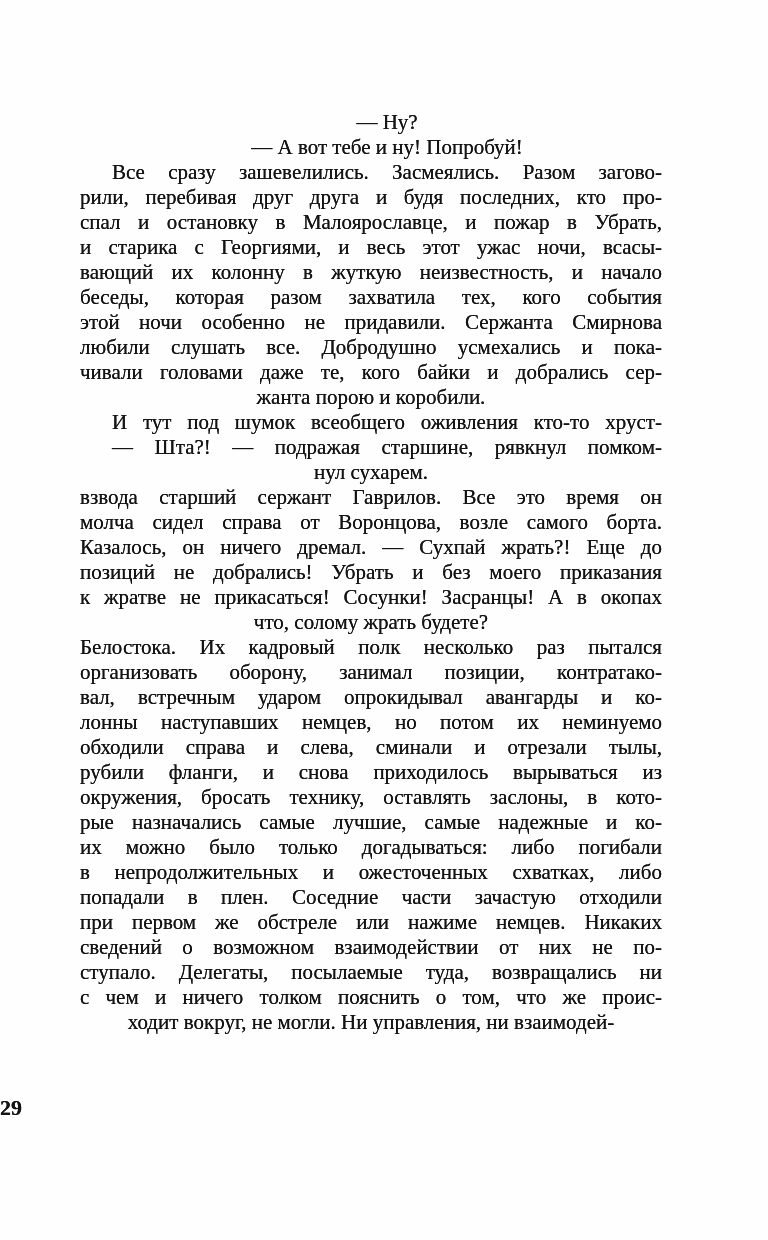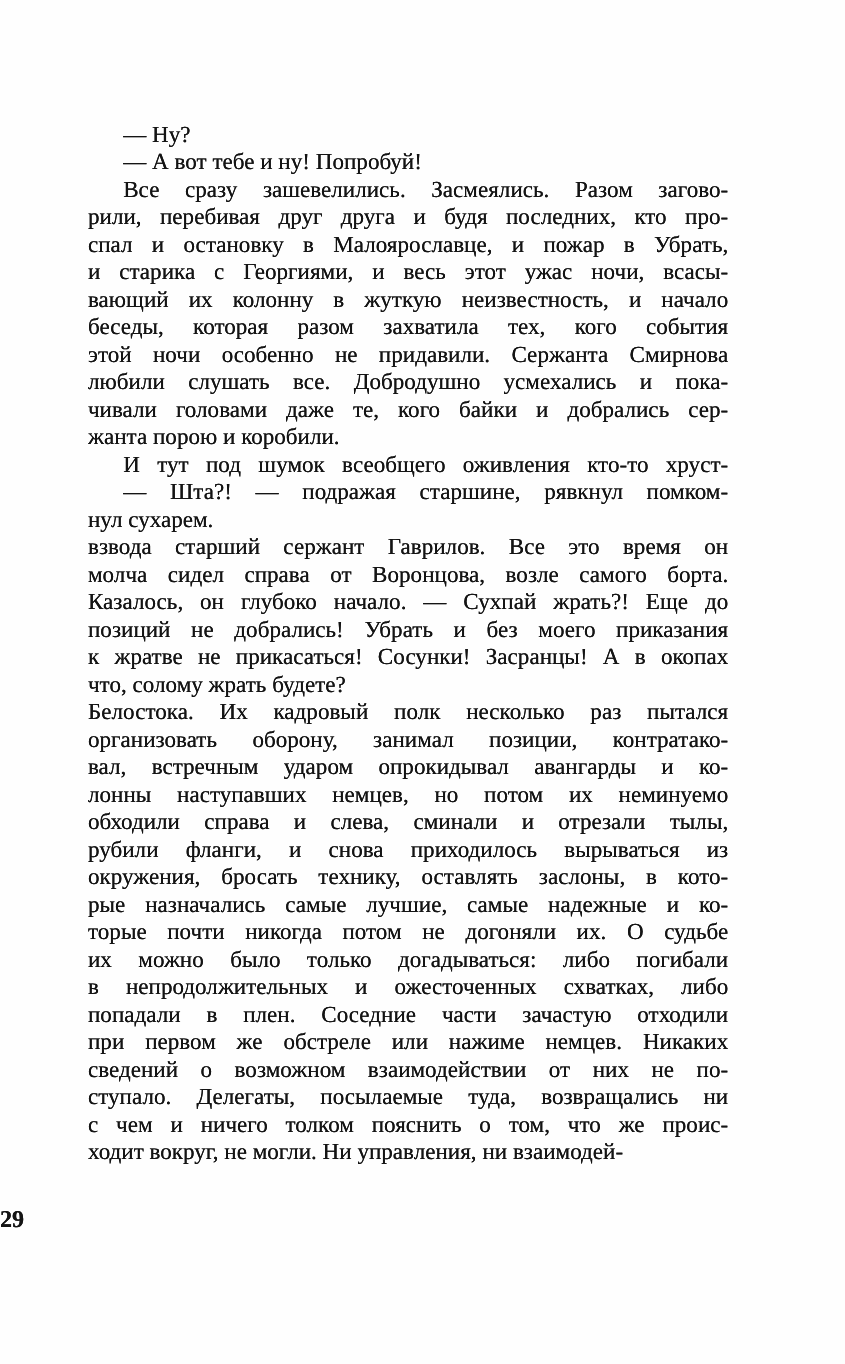--- a/index.html
+++ b/index.html
@@ -25,21 +25,21 @@
     left: 80px;
     top: 110px;
     width: 582px;
   }
   .line {
     font-size: 21px;
     line-height: 25px;
     height: 25px;
     overflow: hidden;
     white-space: nowrap;
-    text-align: left;
+    text-align: center;
     text-shadow: 0 0 0.5px var(--ink, #141414);
   }
   .line.just {
     white-space: normal;
     text-align: justify;
     text-align-last: justify;
   }
   .line.indent {
     padding-left: 32px;
   }
@@ -69,33 +69,32 @@
       <div class="line just">беседы, которая разом захватила тех, кого события</div>
       <div class="line just">этой ночи особенно не придавили. Сержанта Смирнова</div>
       <div class="line just">любили слушать все. Добродушно усмехались и пока-</div>
       <div class="line just">чивали головами даже те, кого байки и добрались сер-</div>
       <div class="line">жанта порою и коробили.</div>
       <div class="line indent just">И тут под шумок всеобщего оживления кто-то хруст-</div>
       <div class="line indent just">— Шта?! — подражая старшине, рявкнул помком-</div>
       <div class="line">нул сухарем.</div>
       <div class="line just">взвода старший сержант Гаврилов. Все это время он</div>
       <div class="line just">молча сидел справа от Воронцова, возле самого борта.</div>
-      <div class="line just">Казалось, он глубоко начало. — Сухпай жрать?! Еще до</div>
+      <div class="line just">Казалось, он ничего дремал. — Сухпай жрать?! Еще до</div>
       <div class="line just">позиций не добрались! Убрать и без моего приказания</div>
       <div class="line just">к жратве не прикасаться! Сосунки! Засранцы! А в окопах</div>
       <div class="line">что, солому жрать будете?</div>
       <div class="line just">Белостока. Их кадровый полк несколько раз пытался</div>
       <div class="line just">организовать оборону, занимал позиции, контратако-</div>
       <div class="line just">вал, встречным ударом опрокидывал авангарды и ко-</div>
       <div class="line just">лонны наступавших немцев, но потом их неминуемо</div>
       <div class="line just">обходили справа и слева, сминали и отрезали тылы,</div>
       <div class="line just">рубили фланги, и снова приходилось вырываться из</div>
       <div class="line just">окружения, бросать технику, оставлять заслоны, в кото-</div>
       <div class="line just">рые назначались самые лучшие, самые надежные и ко-</div>
-      <div class="line just">торые почти никогда потом не догоняли их. О судьбе</div>
       <div class="line just">их можно было только догадываться: либо погибали</div>
       <div class="line just">в непродолжительных и ожесточенных схватках, либо</div>
       <div class="line just">попадали в плен. Соседние части зачастую отходили</div>
       <div class="line just">при первом же обстреле или нажиме немцев. Никаких</div>
       <div class="line just">сведений о возможном взаимодействии от них не по-</div>
       <div class="line just">ступало. Делегаты, посылаемые туда, возвращались ни</div>
       <div class="line just">с чем и ничего толком пояснить о том, что же проис-</div>
       <div class="line">ходит вокруг, не могли. Ни управления, ни взаимодей-</div>
     </div>
   <div class="folio">29</div>

